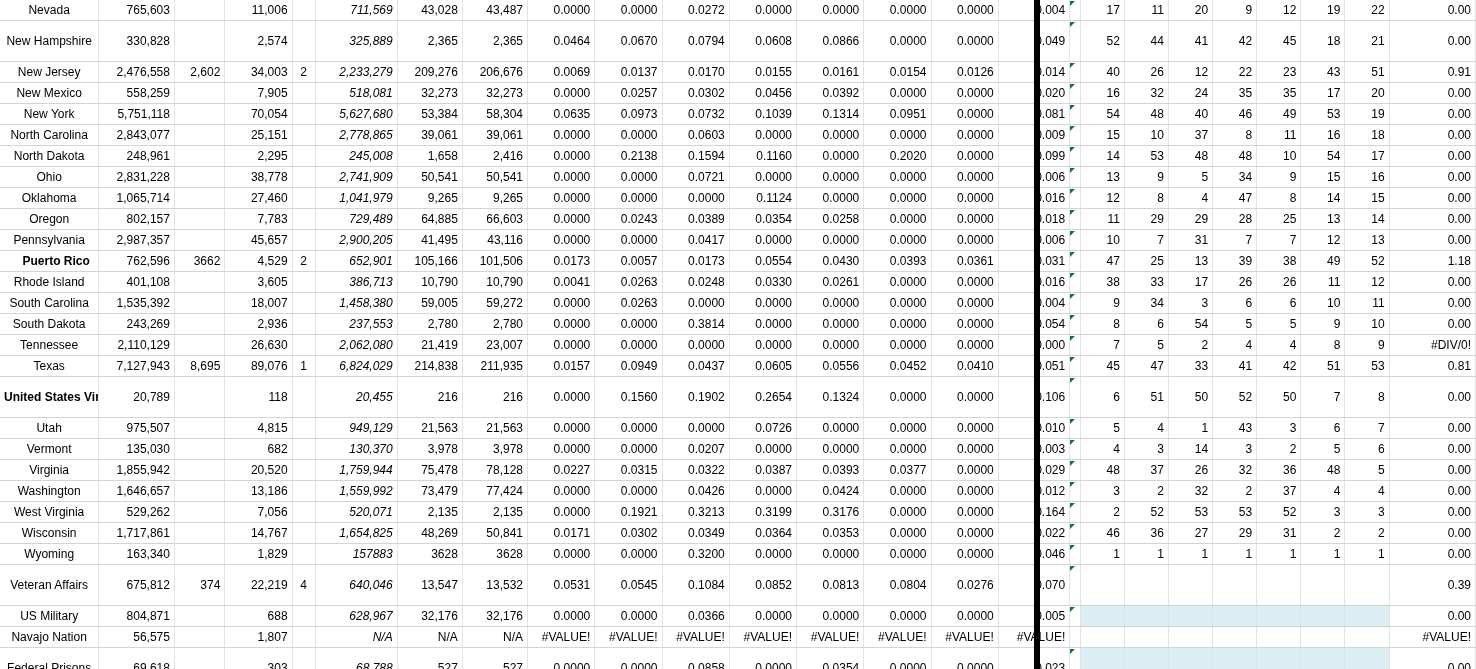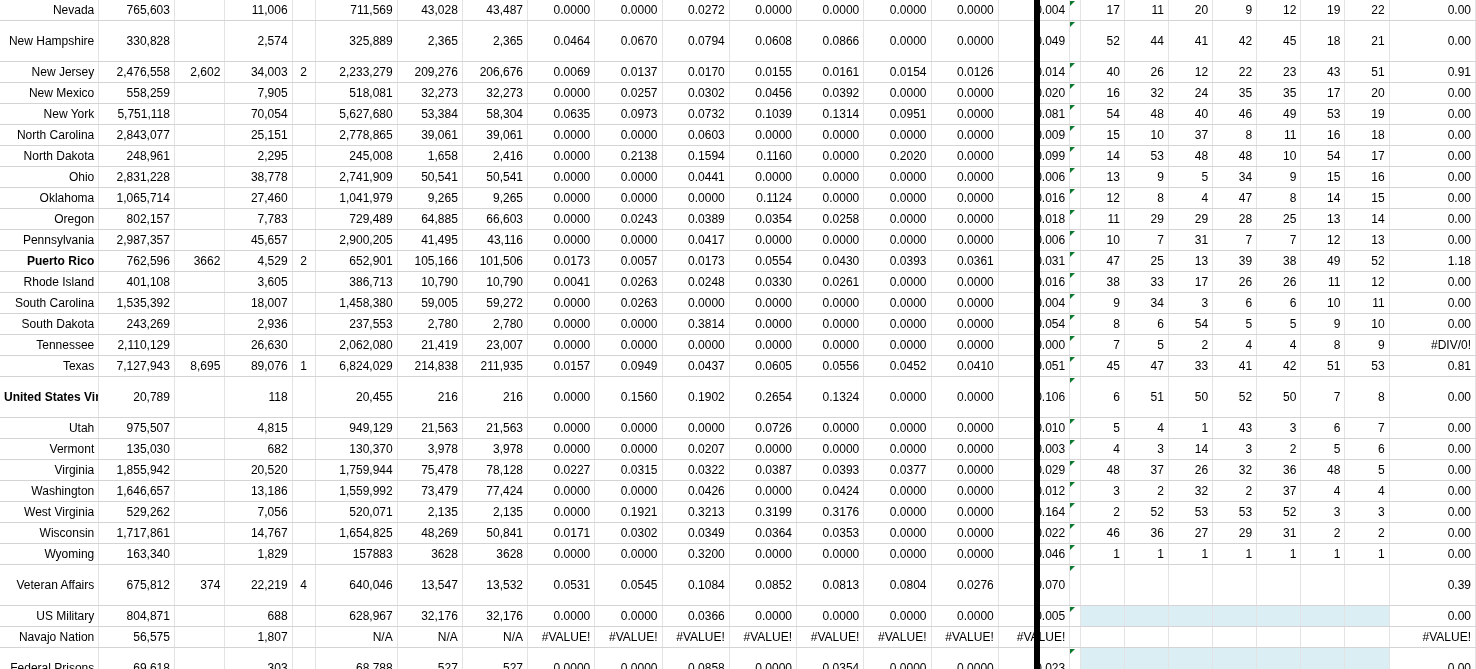--- a/index.html
+++ b/index.html
@@ -42,21 +42,21 @@
   col.c-n4     { width: 22px; }
   col.c-n5     { width: 78px; }
   col.c-n6     { width: 62px; }
   col.c-n7     { width: 62px; }
   col.c-r      { width: 64px; }
   col.c-last   { width: 68px; }
   col.c-gap    { width: 10px; }
   col.c-s      { width: 42px; }
   col.c-final  { width: 82px; }
   td.num { text-align: right; }
-  td.ital { text-align: right; }
+  td.ital { font-style: italic; text-align: right; }
   td.ctr { text-align: center; }
 
   
   td.flagcell {
     position: relative;
     padding: 0;
     border-right: 1px solid #e3e3e3;
   }
   .flag {
     position: absolute;
@@ -67,21 +67,21 @@
     border-top: 5px solid #0b7a30;
     border-right: 5px solid transparent;
   }
 
   td.highlight { background: #daeef3; }
 
   tr.tall td { height: 40px; }
   td.wrapname {
     white-space: normal;
     line-height: 13px;
-    text-align: right;
+    text-align: center;
     border-right: 1px solid #b0b0b0;
   }
   td.bold { font-weight: bold; }
 </style>
 </head>
 <body>
 
 <div id="sheet">
   <table class="grid">
     <colgroup>
@@ -319,21 +319,21 @@
           <td class="wrapname"><span class="lbl">Ohio</span></td>
           <td class="num">2,831,228</td>
           <td class="num"></td>
           <td class="num">38,778</td>
           <td class="ctr"></td>
           <td class="ital">2,741,909</td>
           <td class="num">50,541</td>
           <td class="num">50,541</td>
           <td class="num">0.0000</td>
           <td class="num">0.0000</td>
-          <td class="num">0.0441</td>
+          <td class="num">0.0721</td>
           <td class="num">0.0000</td>
           <td class="num">0.0000</td>
           <td class="num">0.0000</td>
           <td class="num">0.0000</td>
           <td class="num">0.006</td>
           <td class="flagcell">
             <span class="flag"></span>
           </td>
           <td class="num">13</td>
           <td class="num">9</td>

